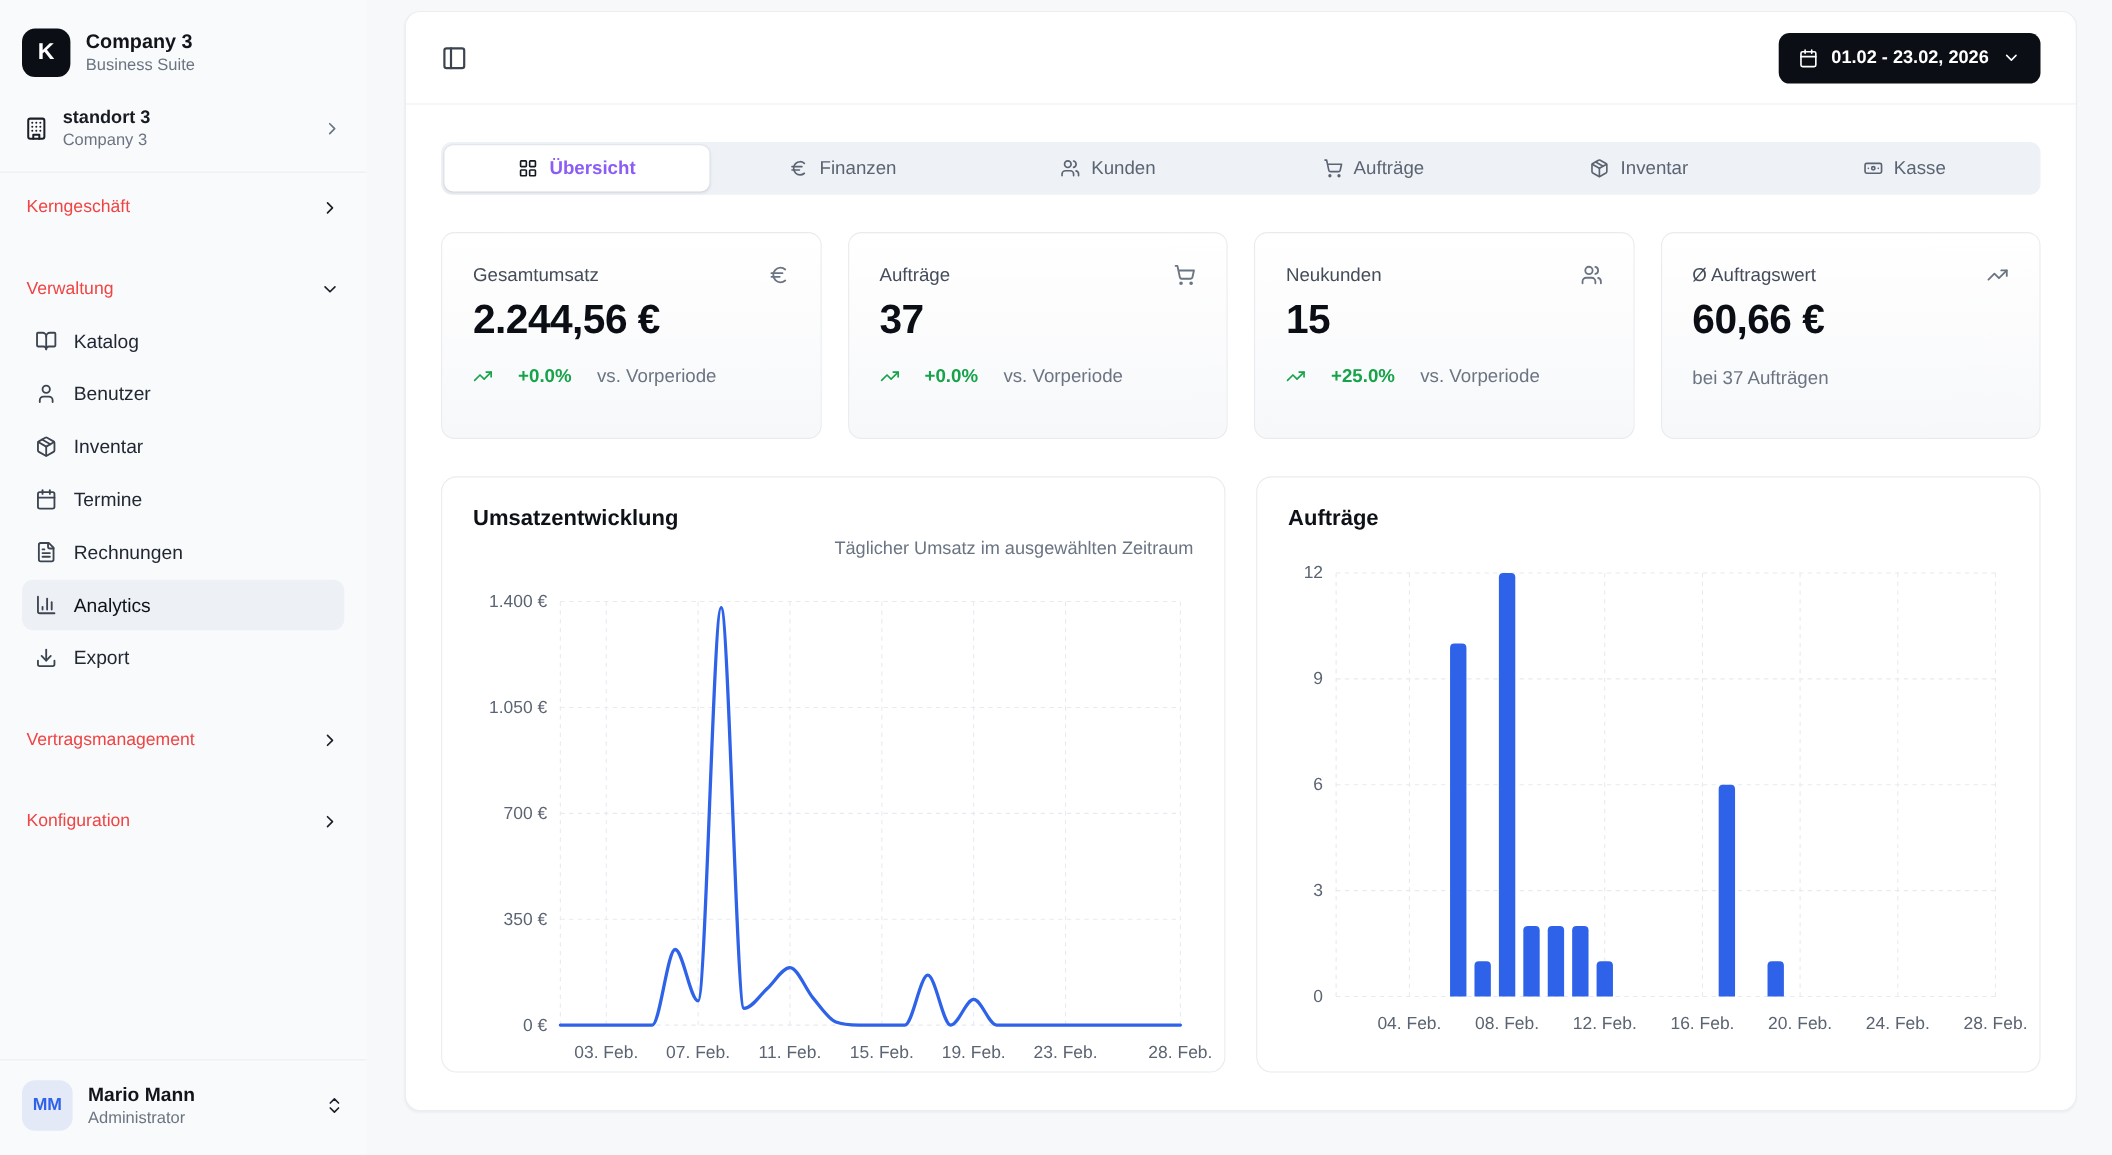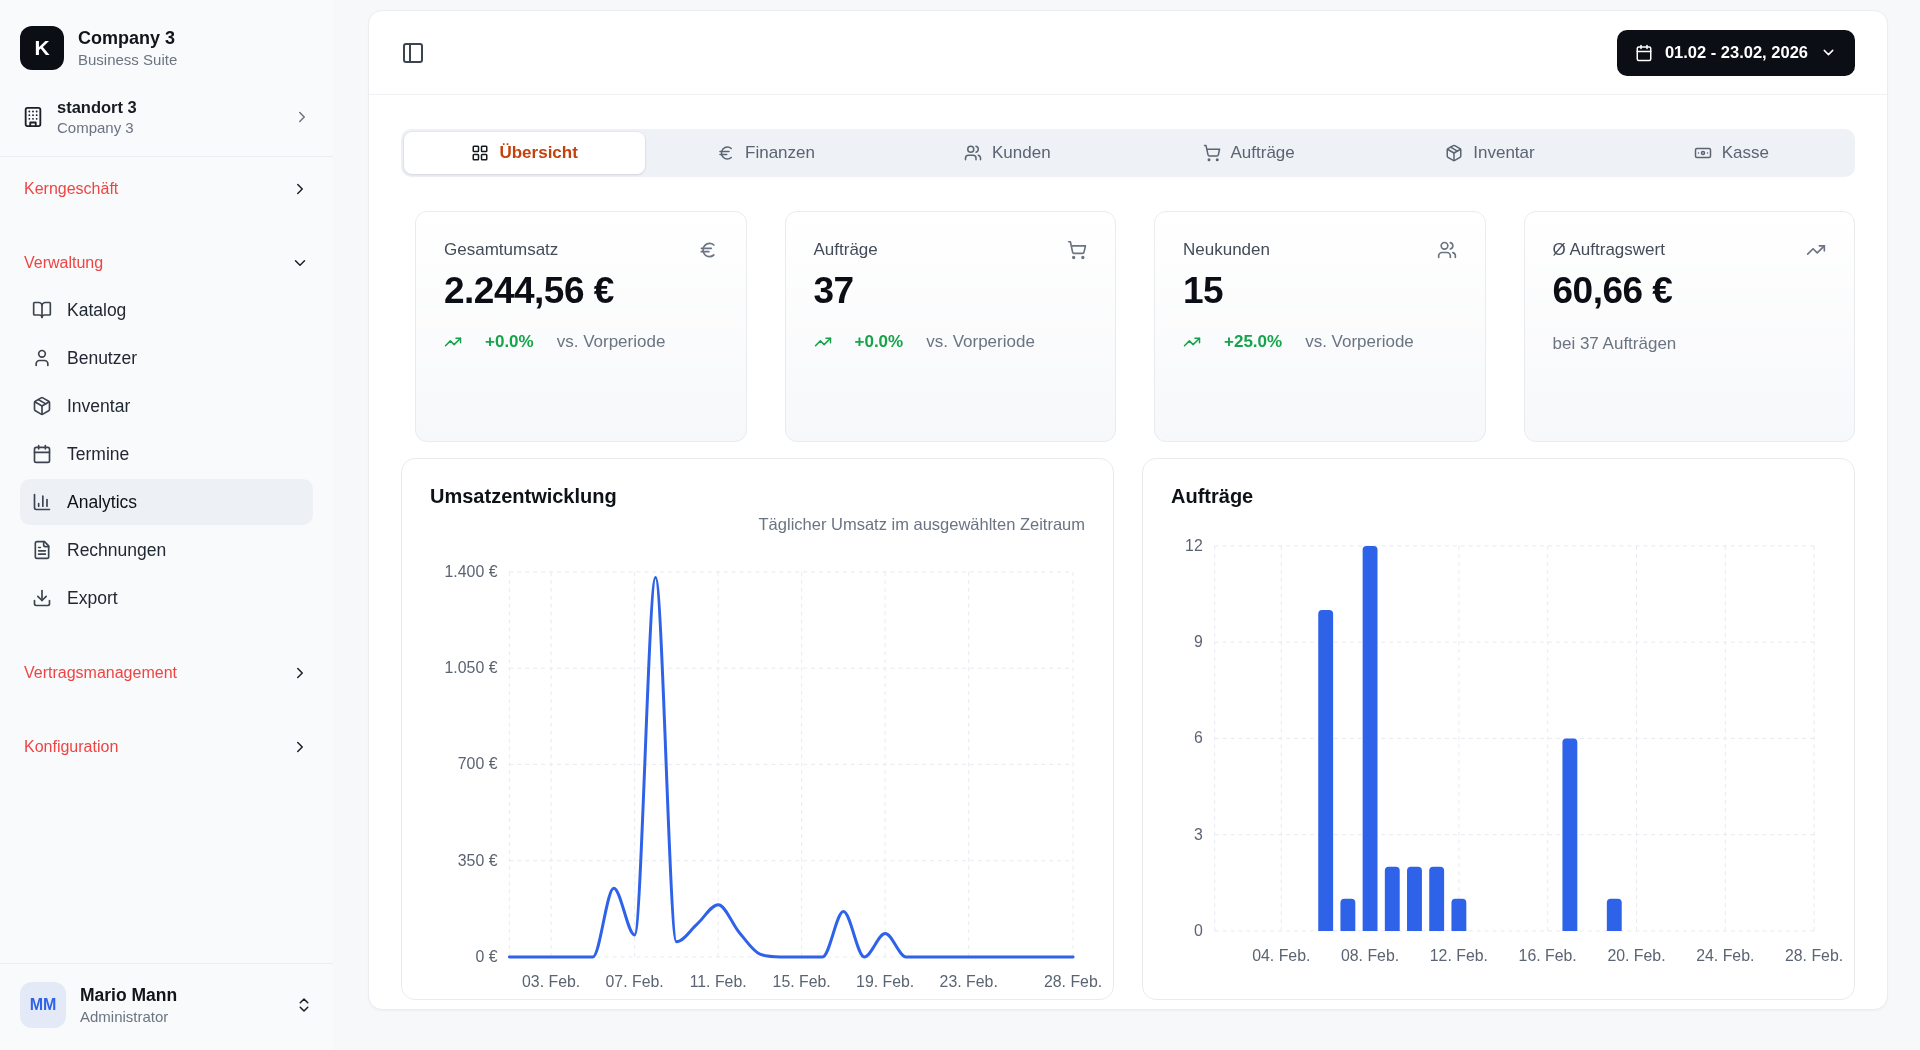--- a/index.html
+++ b/index.html
@@ -40,36 +40,36 @@
   .panel { background:#fff; border:1px solid #ecedf1; border-radius:14px; height:1000px; display:flex; flex-direction:column; overflow:hidden; box-shadow:0 1px 2px rgba(16,24,40,.04); }
   .p-header { height:84px; flex:0 0 84px; display:flex; align-items:center; justify-content:space-between; padding:0 32px; border-bottom:1px solid #eef0f3;text-decoration:underline; }
   .toggle-btn { background:none; border:none; cursor:pointer; color:#171c24; display:flex; }
   .date-btn { display:flex; align-items:center; gap:12px; background:#0b0e14; color:#fff; border:none; border-radius:10px; height:46px; padding:0 18px; font-family:inherit; font-size:16.5px; font-weight:700; cursor:pointer; }
   .p-content { padding:34px 32px 0 32px; }
 
   
   .tabbar { display:grid; grid-template-columns:repeat(6,1fr); background:#eef1f6; border-radius:10px; padding:3px; height:48px; }
   .tab { display:flex; align-items:center; justify-content:center; gap:10px; border:none; background:none; border-radius:8px; font-family:inherit; font-size:17px; font-weight:500; color:#5b6472; cursor:pointer; }
   .tab .icon { color:#5b6472; }
-  .tab.active { background:#fff; color:#c2410c; font-weight:600; box-shadow:0 1px 3px rgba(16,24,40,.10), 0 0 0 1px rgba(16,24,40,.03); }
+  .tab.active { background:#fff; color:#8b5cf6; font-weight:600; box-shadow:0 1px 3px rgba(16,24,40,.10), 0 0 0 1px rgba(16,24,40,.03); }
   .tab.active .icon { color:#14181f; }
 
   
   .kpi-row { display:grid; grid-template-columns:repeat(4,1fr); gap:24px; margin-top:34px; }
-  .kpi { height:231px; border:1px solid #e9ebef; border-radius:12px; background:linear-gradient(180deg,#ffffff 0%,#f7f8fa 100%); padding:28px;margin-left:14px; }
+  .kpi { height:188px; border:1px solid #e9ebef; border-radius:12px; background:linear-gradient(180deg,#ffffff 0%,#f7f8fa 100%); padding:28px; }
   .kpi-top { display:flex; align-items:center; justify-content:space-between; }
   .kpi-title { font-size:17px; color:#444c59; }
   .kpi-value { font-size:37px; font-weight:700; letter-spacing:-0.5px; color:#0b0e14; margin-top:10px; }
   .kpi-trend { display:flex; align-items:center; gap:23px; margin-top:20px; font-size:17px; }
   .kpi-trend .pct { color:#16a34a; font-weight:700; }
   .kpi-trend .suffix, .kpi-subtext { color:#6b7482; }
   .kpi-subtext { font-size:17px; margin-top:22px; }
 
   
-  .charts-row { display:grid; grid-template-columns:1fr 1fr; gap:28px; margin-top:16px; }
+  .charts-row { display:grid; grid-template-columns:1fr 1fr; gap:28px; margin-top:34px; }
   .chart-card { height:542px; border:1px solid #e9ebef; border-radius:14px; background:#fff; padding:26px 28px; }
   .c-title { font-size:20px; font-weight:700; color:#0e1218; }
   .c-sub { font-size:16.5px; color:#6b7482; margin-top:7px;text-align:right; }
   .chart-svg { width:100%; margin-top:22px; display:block; overflow:visible; }
   .grid-line { stroke:#e7eaf2; stroke-width:1; stroke-dasharray:4 4; }
   .tick-label { fill:#5b6472; font-size:16px; font-family:"Liberation Sans","DejaVu Sans",sans-serif; }
 </style>
 </head>
 <body>
 
@@ -157,42 +157,42 @@
         <span class="icon i20">
             <svg viewBox="0 0 24 24" fill="none" stroke="currentColor" stroke-width="2" stroke-linecap="round" stroke-linejoin="round">
               <path d="M8 2v4"></path>
               <path d="M16 2v4"></path>
               <rect x="3" y="4" width="18" height="18" rx="2"></rect>
               <path d="M3 10h18"></path>
             </svg>
           </span>
         <span>Termine</span>
       </a>
-      <a class="nav-item active">
-        <span class="icon i20">
-            <svg viewBox="0 0 24 24" fill="none" stroke="currentColor" stroke-width="2" stroke-linecap="round" stroke-linejoin="round">
-              <path d="M3 3v16a2 2 0 0 0 2 2h16"></path>
-              <path d="M18 17V9"></path>
-              <path d="M13 17V5"></path>
-              <path d="M8 17v-3"></path>
-            </svg>
-          </span>
-        <span>Analytics</span>
-      </a>
       <a class="nav-item">
         <span class="icon i20">
             <svg viewBox="0 0 24 24" fill="none" stroke="currentColor" stroke-width="2" stroke-linecap="round" stroke-linejoin="round">
               <path d="M15 2H6a2 2 0 0 0-2 2v16a2 2 0 0 0 2 2h12a2 2 0 0 0 2-2V7z"></path>
               <path d="M14 2v4a2 2 0 0 0 2 2h4"></path>
               <path d="M10 9H8"></path>
               <path d="M16 13H8"></path>
               <path d="M16 17H8"></path>
             </svg>
           </span>
         <span>Rechnungen</span>
+      </a>
+      <a class="nav-item active">
+        <span class="icon i20">
+            <svg viewBox="0 0 24 24" fill="none" stroke="currentColor" stroke-width="2" stroke-linecap="round" stroke-linejoin="round">
+              <path d="M3 3v16a2 2 0 0 0 2 2h16"></path>
+              <path d="M18 17V9"></path>
+              <path d="M13 17V5"></path>
+              <path d="M8 17v-3"></path>
+            </svg>
+          </span>
+        <span>Analytics</span>
       </a>
       <a class="nav-item">
         <span class="icon i20">
             <svg viewBox="0 0 24 24" fill="none" stroke="currentColor" stroke-width="2" stroke-linecap="round" stroke-linejoin="round">
               <path d="M12 15V3"></path>
               <path d="M21 15v4a2 2 0 0 1-2 2H5a2 2 0 0 1-2-2v-4"></path>
               <path d="m7 10 5 5 5-5"></path>
             </svg>
           </span>
         <span>Export</span>

